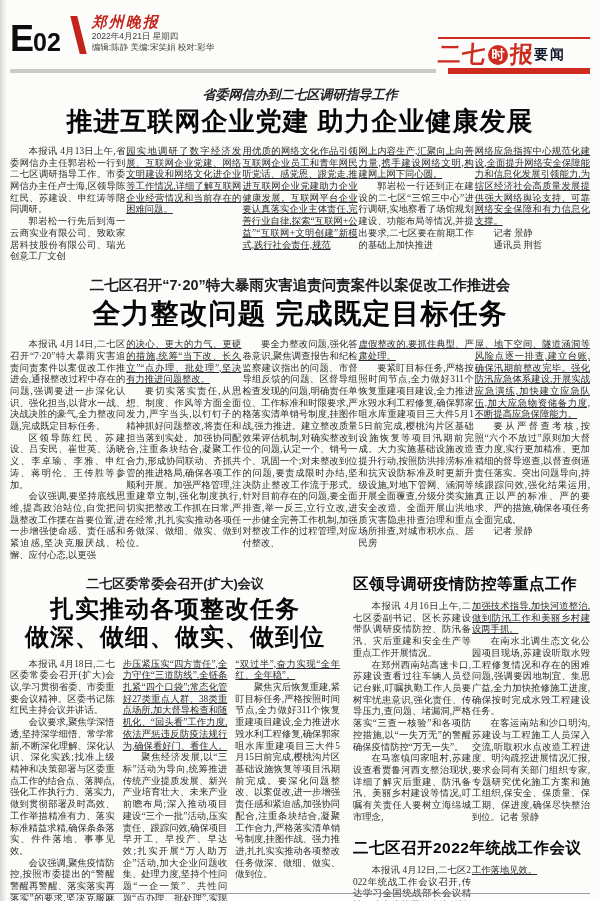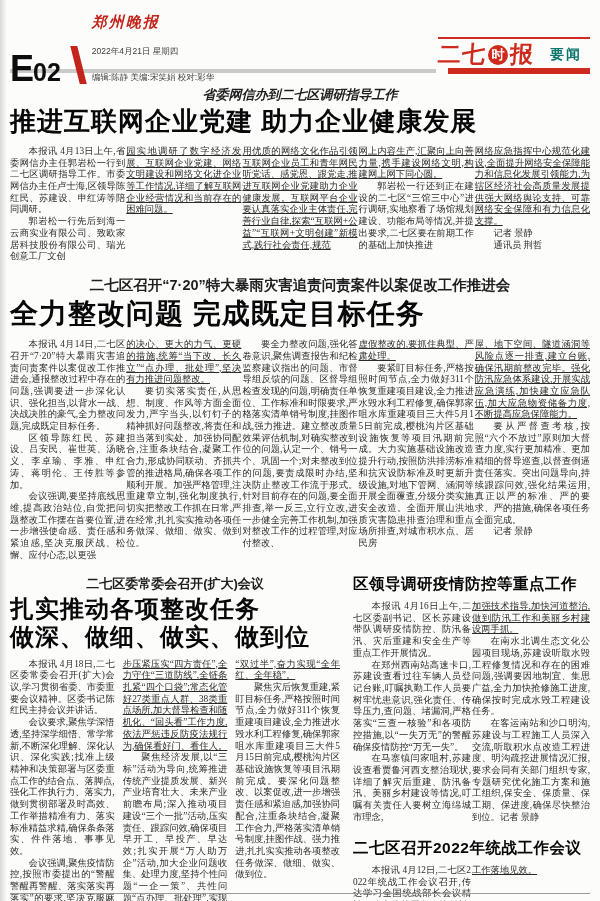--- a/index.html
+++ b/index.html
@@ -9,39 +9,39 @@
   .page::before{content:"";position:absolute;left:0;top:0;bottom:0;width:7px;
         background:linear-gradient(90deg,#d9d9d4,rgba(255,255,255,0));pointer-events:none;}
 
   
   .header{position:relative;height:50px;}
   .hleft{display:flex;align-items:flex-end;}
   .pageno{font-family:"Liberation Sans","DejaVu Sans",sans-serif;font-weight:900;color:#0d0d0d;line-height:.82;}
   .pageno .e{font-size:36px;letter-spacing:-1px;}
   .pageno .n{font-size:25px;}
   .slash{width:7px;height:38px;background:#c3241c;transform:skewX(14deg);margin:0 10px 0 14px;}
-  .paperinfo{display:flex;flex-direction:column;gap:15px;padding-bottom:1px;}
+  .paperinfo{display:flex;flex-direction:column;gap:0;padding-bottom:1px;}
   .paperlogo{color:#c3241c;font-size:15px;font-weight:700;font-style:italic;letter-spacing:2px;line-height:1.1;}
   .dateline,.staffline{font-family:"Liberation Sans",sans-serif;font-size:8.5px;color:#3c3c3c;line-height:1.3;}
   .masthead{position:absolute;right:0;bottom:-2px;width:152px;border-top:2px solid #cf2a1e;
         padding-top:4px;display:flex;align-items:center;}
   .mh-red{color:#cf2a1e;font-family:"Liberation Sans",sans-serif;font-weight:900;font-size:23px;
         letter-spacing:1px;line-height:1;transform:skewX(-4deg);}
   .mh-badge{display:inline-block;width:20px;height:20px;border-radius:50%;background:#cf2a1e;color:#fff;
         font-size:13px;line-height:20px;text-align:center;font-weight:700;margin:0 2px;
         font-family:"Liberation Sans",sans-serif;}
-  .mh-tag{color:#0f766e;font-family:"Liberation Sans",sans-serif;font-size:14px;font-weight:700;
-        margin-left:16px;letter-spacing:2px;}
+  .mh-tag{color:#0f172a;font-family:"Liberation Sans",sans-serif;font-size:14px;font-weight:700;
+        margin-left:0;letter-spacing:2px;}
   .header-rule{display:flex;align-items:flex-end;height:6px;margin-top:4px;}
   .rule-gray{flex:1;height:4px;background:#cacac8;margin-right:12px;align-self:center;}
   .rule-red{width:142px;height:6px;background:#cf2a1e;}
 
   
   .kicker{text-align:center;font-family:"Liberation Sans",sans-serif;font-weight:600;color:#1f1f1f;}
-  .headline{font-family:"Liberation Sans",sans-serif;font-weight:900;color:#080808;
+  .headline{text-align:center;font-family:"Liberation Sans",sans-serif;font-weight:900;color:#080808;
         letter-spacing:1px;margin:3px 0 9px;line-height:1.15;}
   .cols{display:flex;gap:1px;}
   .col{flex:1;min-width:0;}
   .p{margin:0;font-size:9.3px;line-height:11.7px;text-align:justify;word-break:break-all;
         text-indent:2em;color:#2b2b2b;}
   .p.cont{text-indent:0;text-decoration:underline;}
 
   .a1{margin-top:12px;}
   .a1 .kicker{font-size:13px;font-style:italic;}
   .a1 .headline{font-size:26px;}

